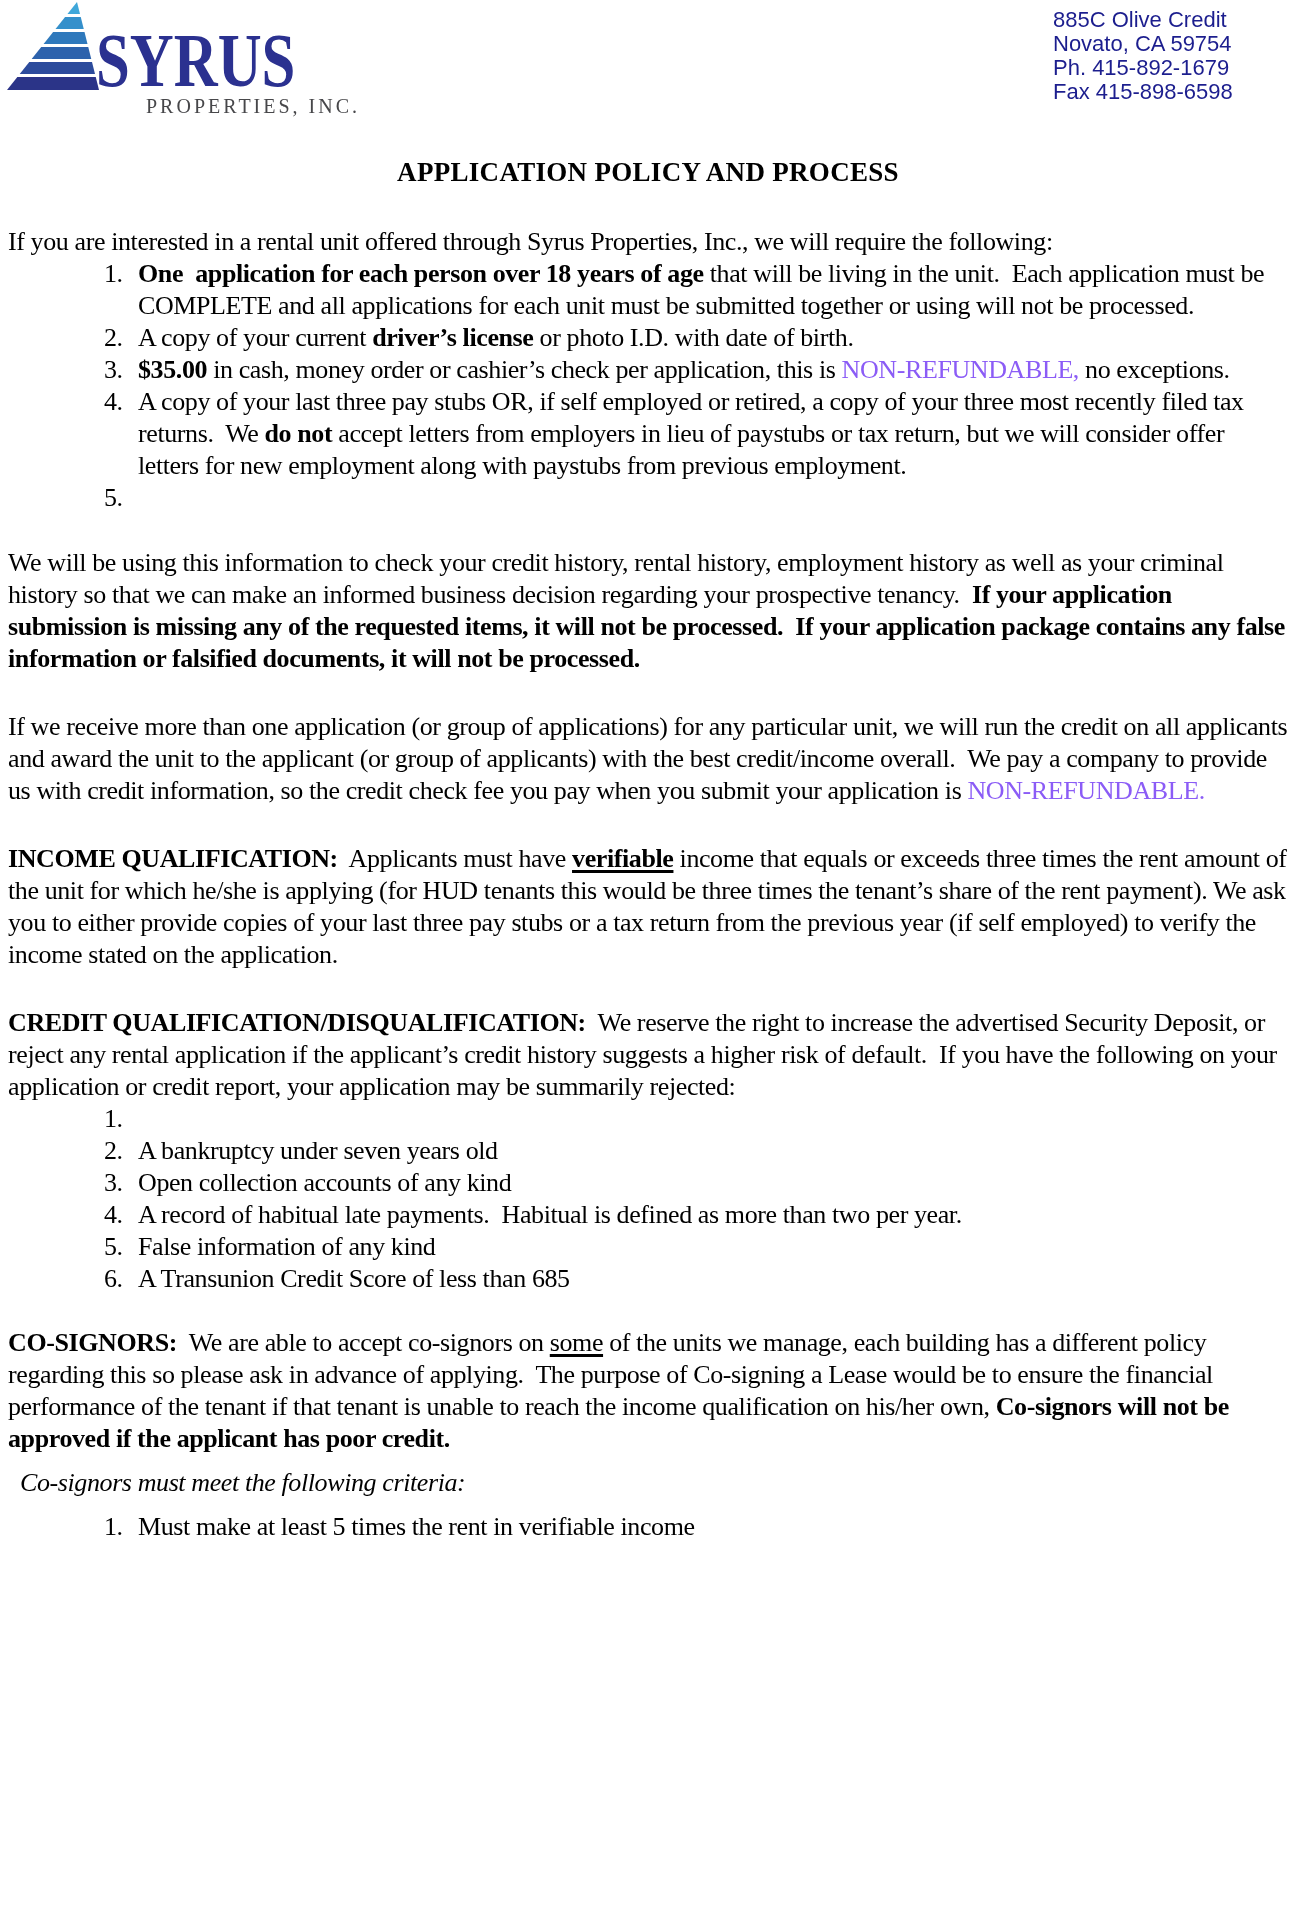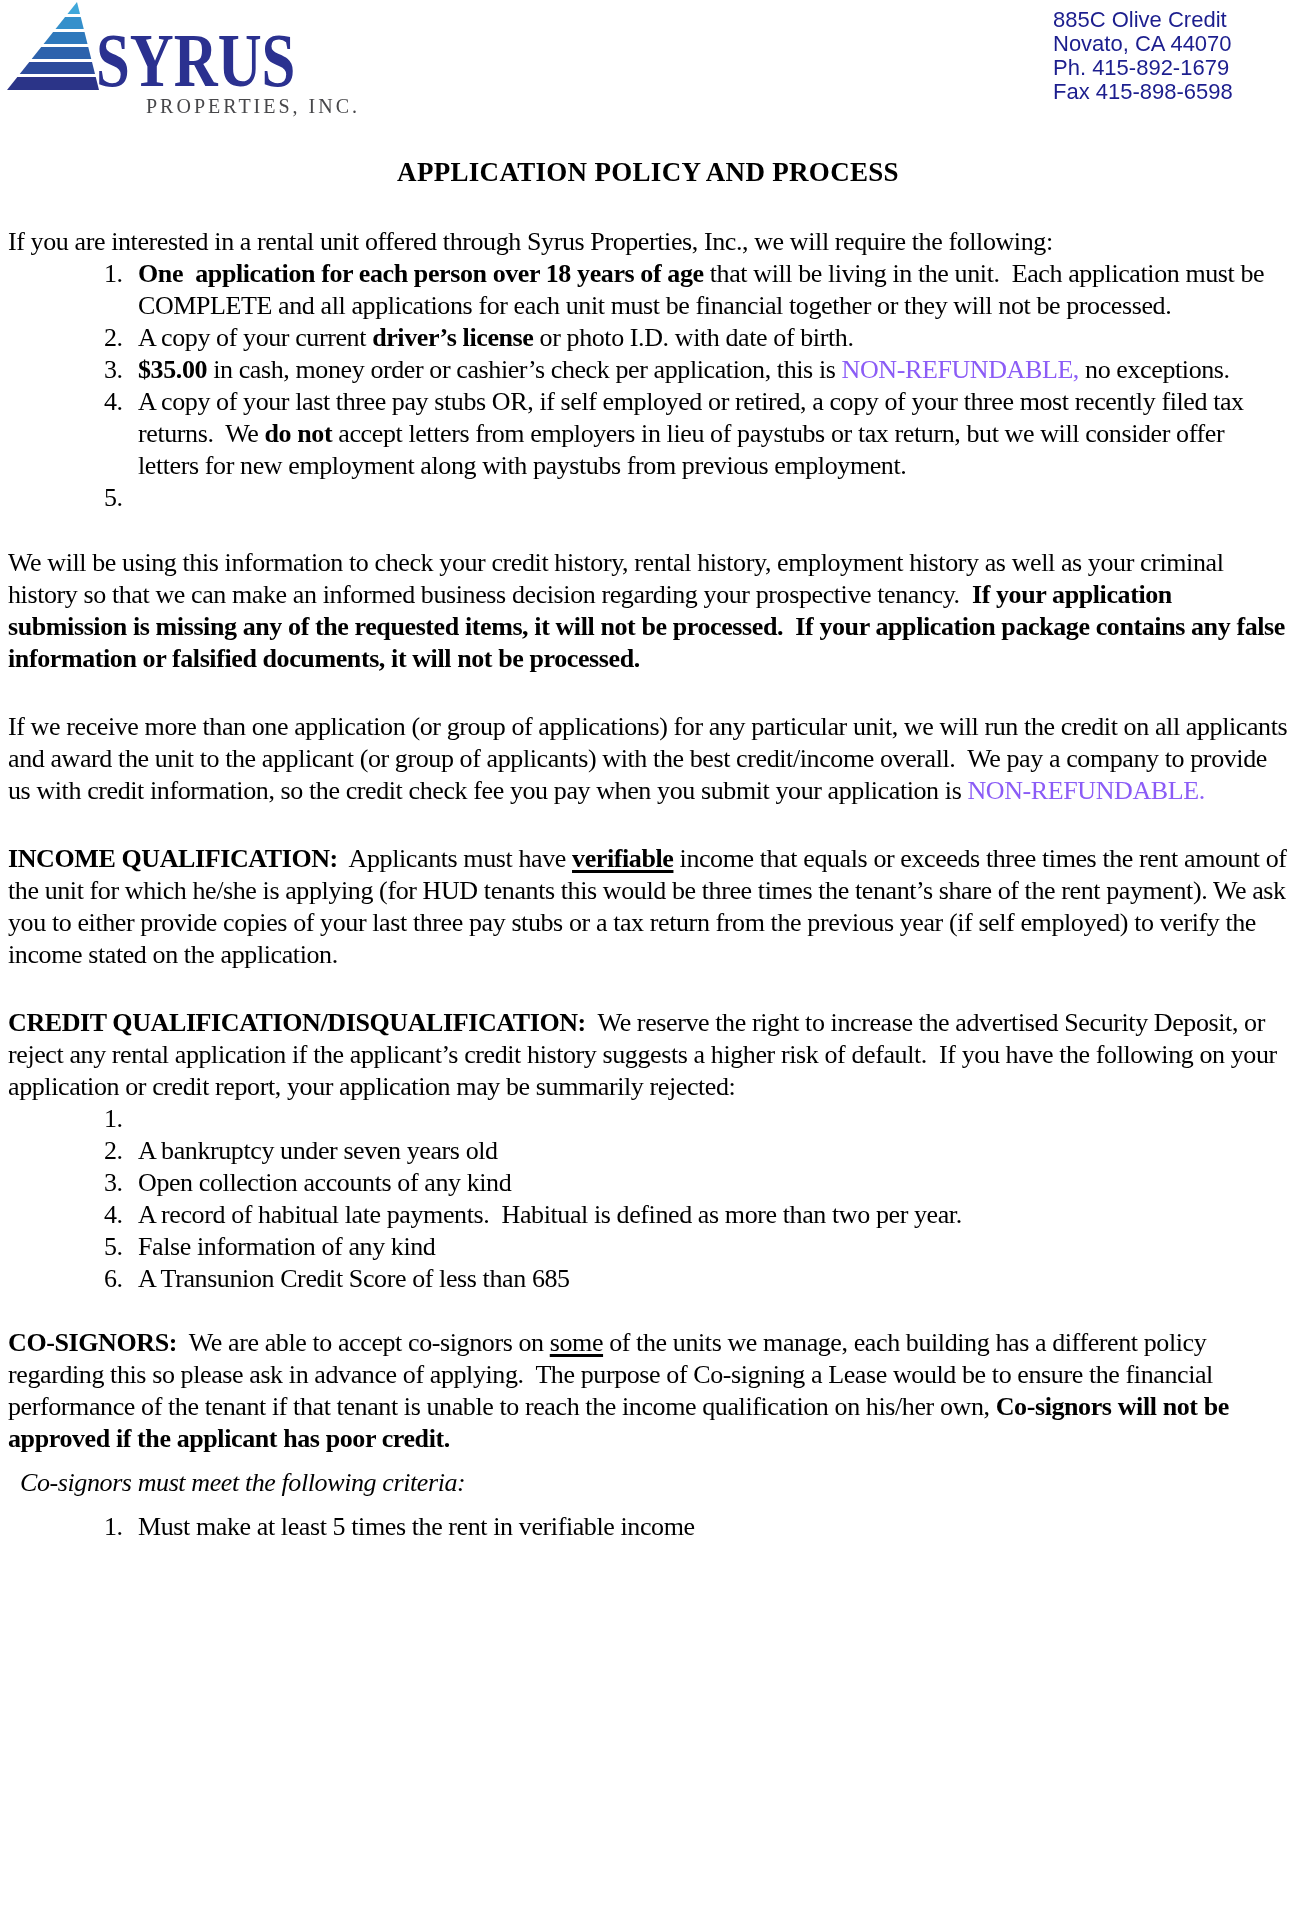--- a/index.html
+++ b/index.html
@@ -87,34 +87,34 @@
         <rect x="0" y="30" width="92" height="12" fill="#2f79bc"></rect>
         <rect x="0" y="45" width="92" height="12" fill="#2d62ac"></rect>
         <rect x="0" y="60" width="92" height="12" fill="#2c4b9c"></rect>
         <rect x="0" y="75" width="92" height="13" fill="#2b3488"></rect>
       </g>
     </svg>
     <div class="logo-name">SYRUS</div>
     <div class="logo-sub">PROPERTIES, INC.</div>
     <div class="address">
       <div>885C Olive Credit</div>
-      <div>Novato, CA 44070</div>
+      <div>Novato, CA 59754</div>
       <div>Ph. 415-892-1679</div>
       <div>Fax 415-898-6598</div>
     </div>
   </header>
 
   <h1 class="title">APPLICATION POLICY AND PROCESS</h1>
 
   <p class="intro">If you are interested in a rental unit offered through Syrus Properties, Inc., we will require the following:</p>
 
   <ol class="doc-list req-list">
     <li class="li">
       <span class="num">1.</span>
-      <span class="li-text"><span class="b">One  application for each person over 18 years of age</span><span> that will be living in the unit.  Each application must be COMPLETE and all applications for each unit must be financial together or they will not be processed.</span></span>
+      <span class="li-text"><span class="b">One  application for each person over 18 years of age</span><span> that will be living in the unit.  Each application must be COMPLETE and all applications for each unit must be submitted together or using will not be processed.</span></span>
     </li>
     <li class="li">
       <span class="num">2.</span>
       <span class="li-text"><span>A copy of your current </span><span class="b">driver’s license</span><span> or photo I.D. with date of birth.</span></span>
     </li>
     <li class="li">
       <span class="num">3.</span>
       <span class="li-text"><span class="b">$35.00</span><span> in cash, money order or cashier’s check per application, this is </span><span class="red">NON-REFUNDABLE,</span><span> no exceptions.</span></span>
     </li>
     <li class="li">

